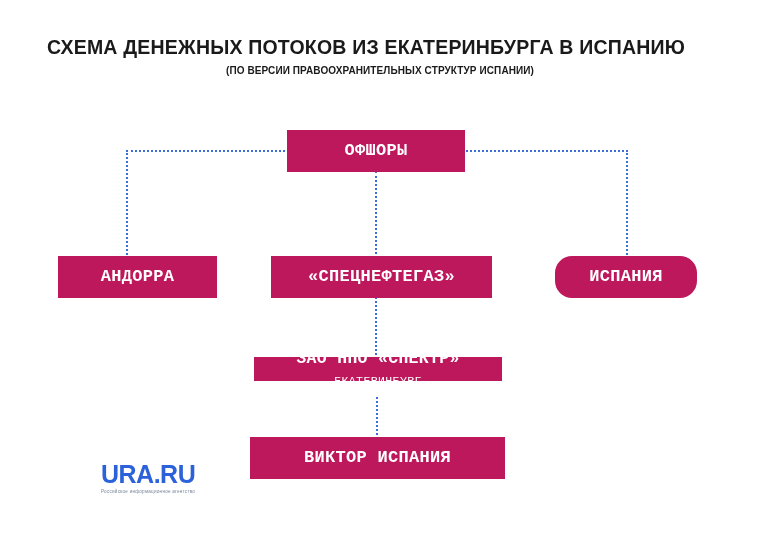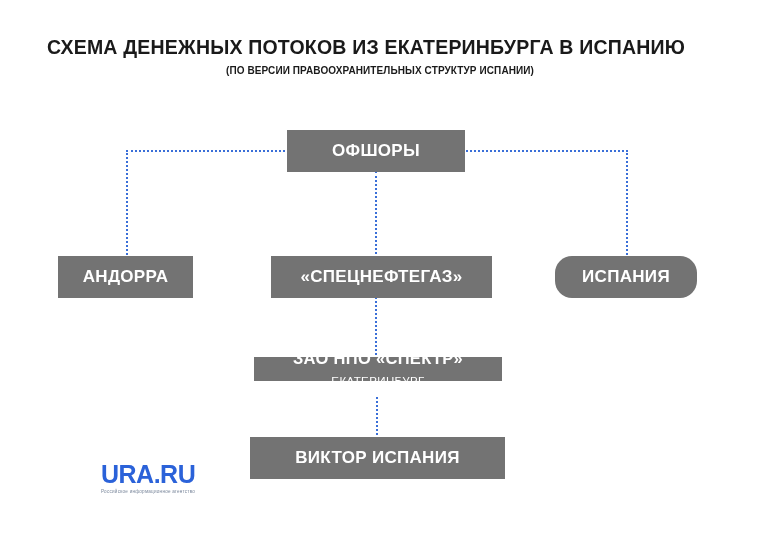--- a/index.html
+++ b/index.html
@@ -42,27 +42,28 @@
     font-size: 10px;
     font-weight: bold;
     letter-spacing: 0.1px;
     color: #1a1a1a;
     white-space: nowrap;
   }
 
   
   .node {
     position: absolute;
-    background: #737373;
+    background: #be185d;
     display: flex;
     flex-direction: column;
     align-items: center;
     justify-content: center;
     box-sizing: border-box;
     z-index: 3;
+    font-family: Liberation Mono, monospace;
   }
   .node .label {
     color: #ffffff;
     font-weight: bold;
     font-size: 17px;
     letter-spacing: 0.3px;
     line-height: 1.05;
     white-space: nowrap;
     text-align: center;
   }
@@ -71,21 +72,21 @@
     font-weight: normal;
     font-size: 11.5px;
     letter-spacing: 0.4px;
     line-height: 1.1;
     margin-top: 8px;
     white-space: nowrap;
     text-align: center;
   }
 
   #node-offshore  { left: 287px; top: 130px; width: 178px; height: 42px; }
-  #node-andorra   { left: 58px;  top: 256px; width: 135px; height: 42px; }
+  #node-andorra   { left: 58px;  top: 256px; width: 159px; height: 42px; }
   #node-spets     { left: 271px; top: 256px; width: 221px; height: 42px; }
   #node-spain     { left: 555px; top: 256px; width: 142px; height: 42px; border-radius: 17px; }
   #node-spektr    { left: 254px; top: 357px; width: 248px; height: 24px; }
   #node-kanaykin  { left: 250px; top: 437px; width: 255px; height: 42px; }
 
   #node-spektr .label { font-size: 16.5px; }
 
   
   .conn-h {
     position: absolute;

